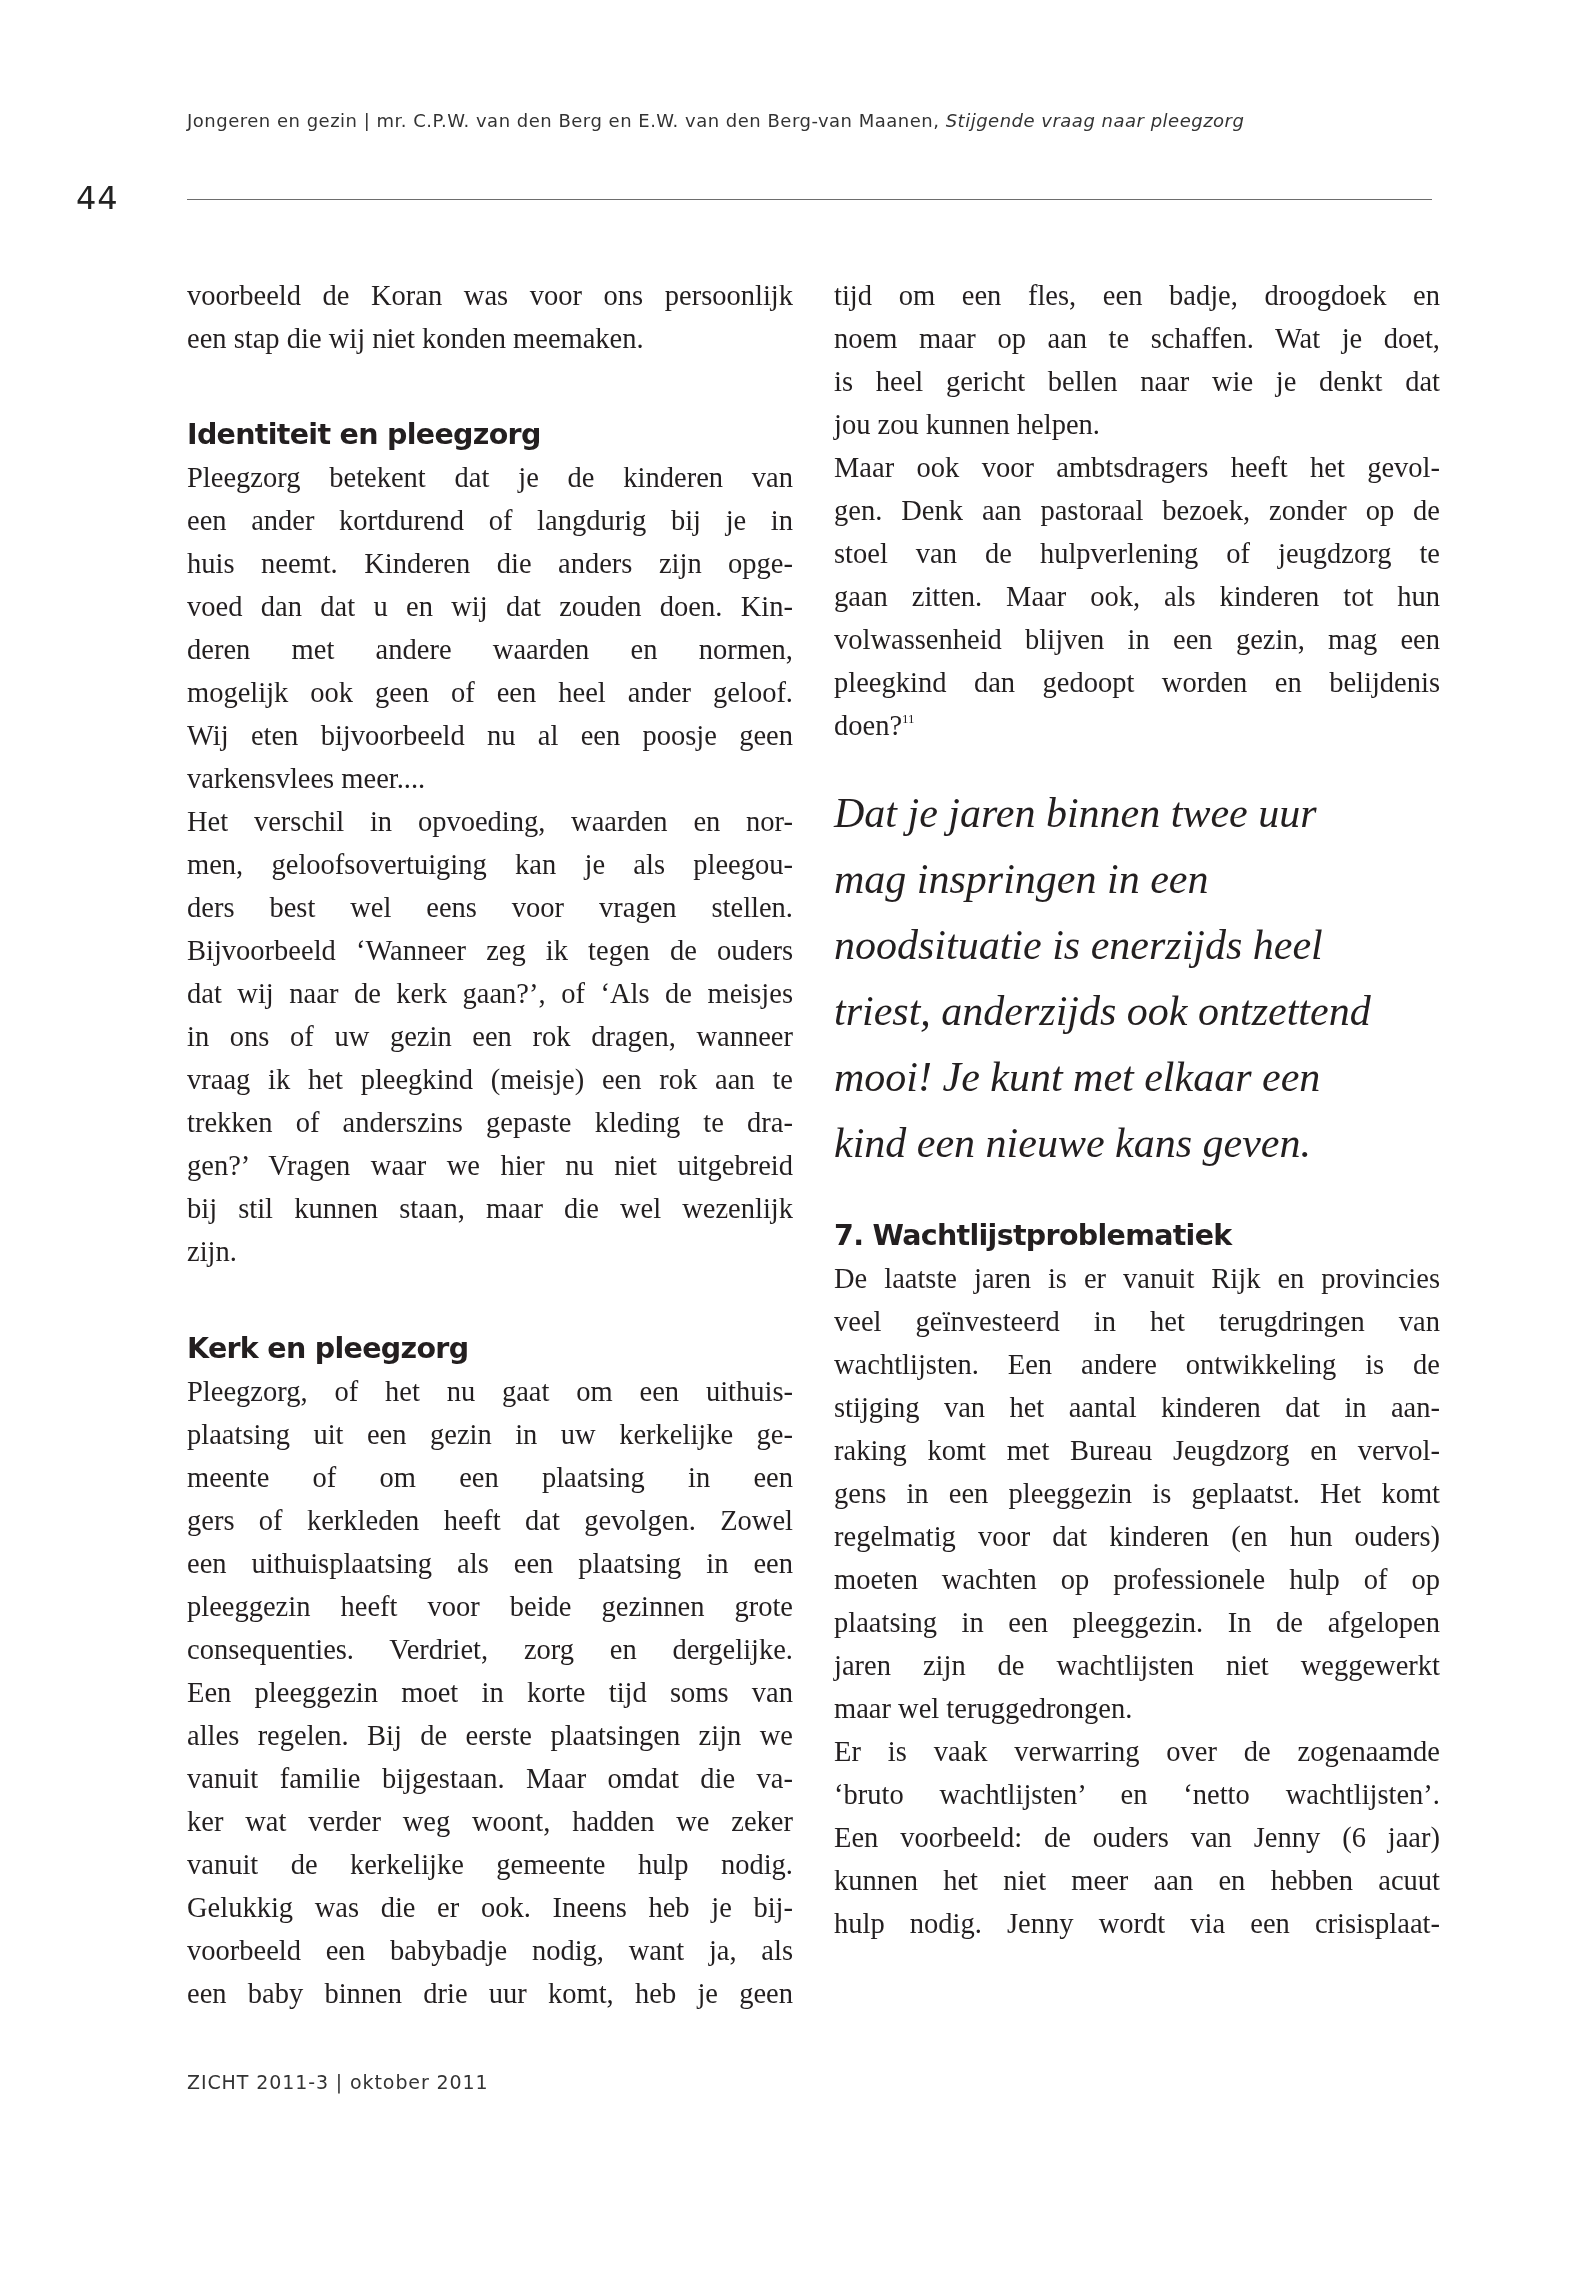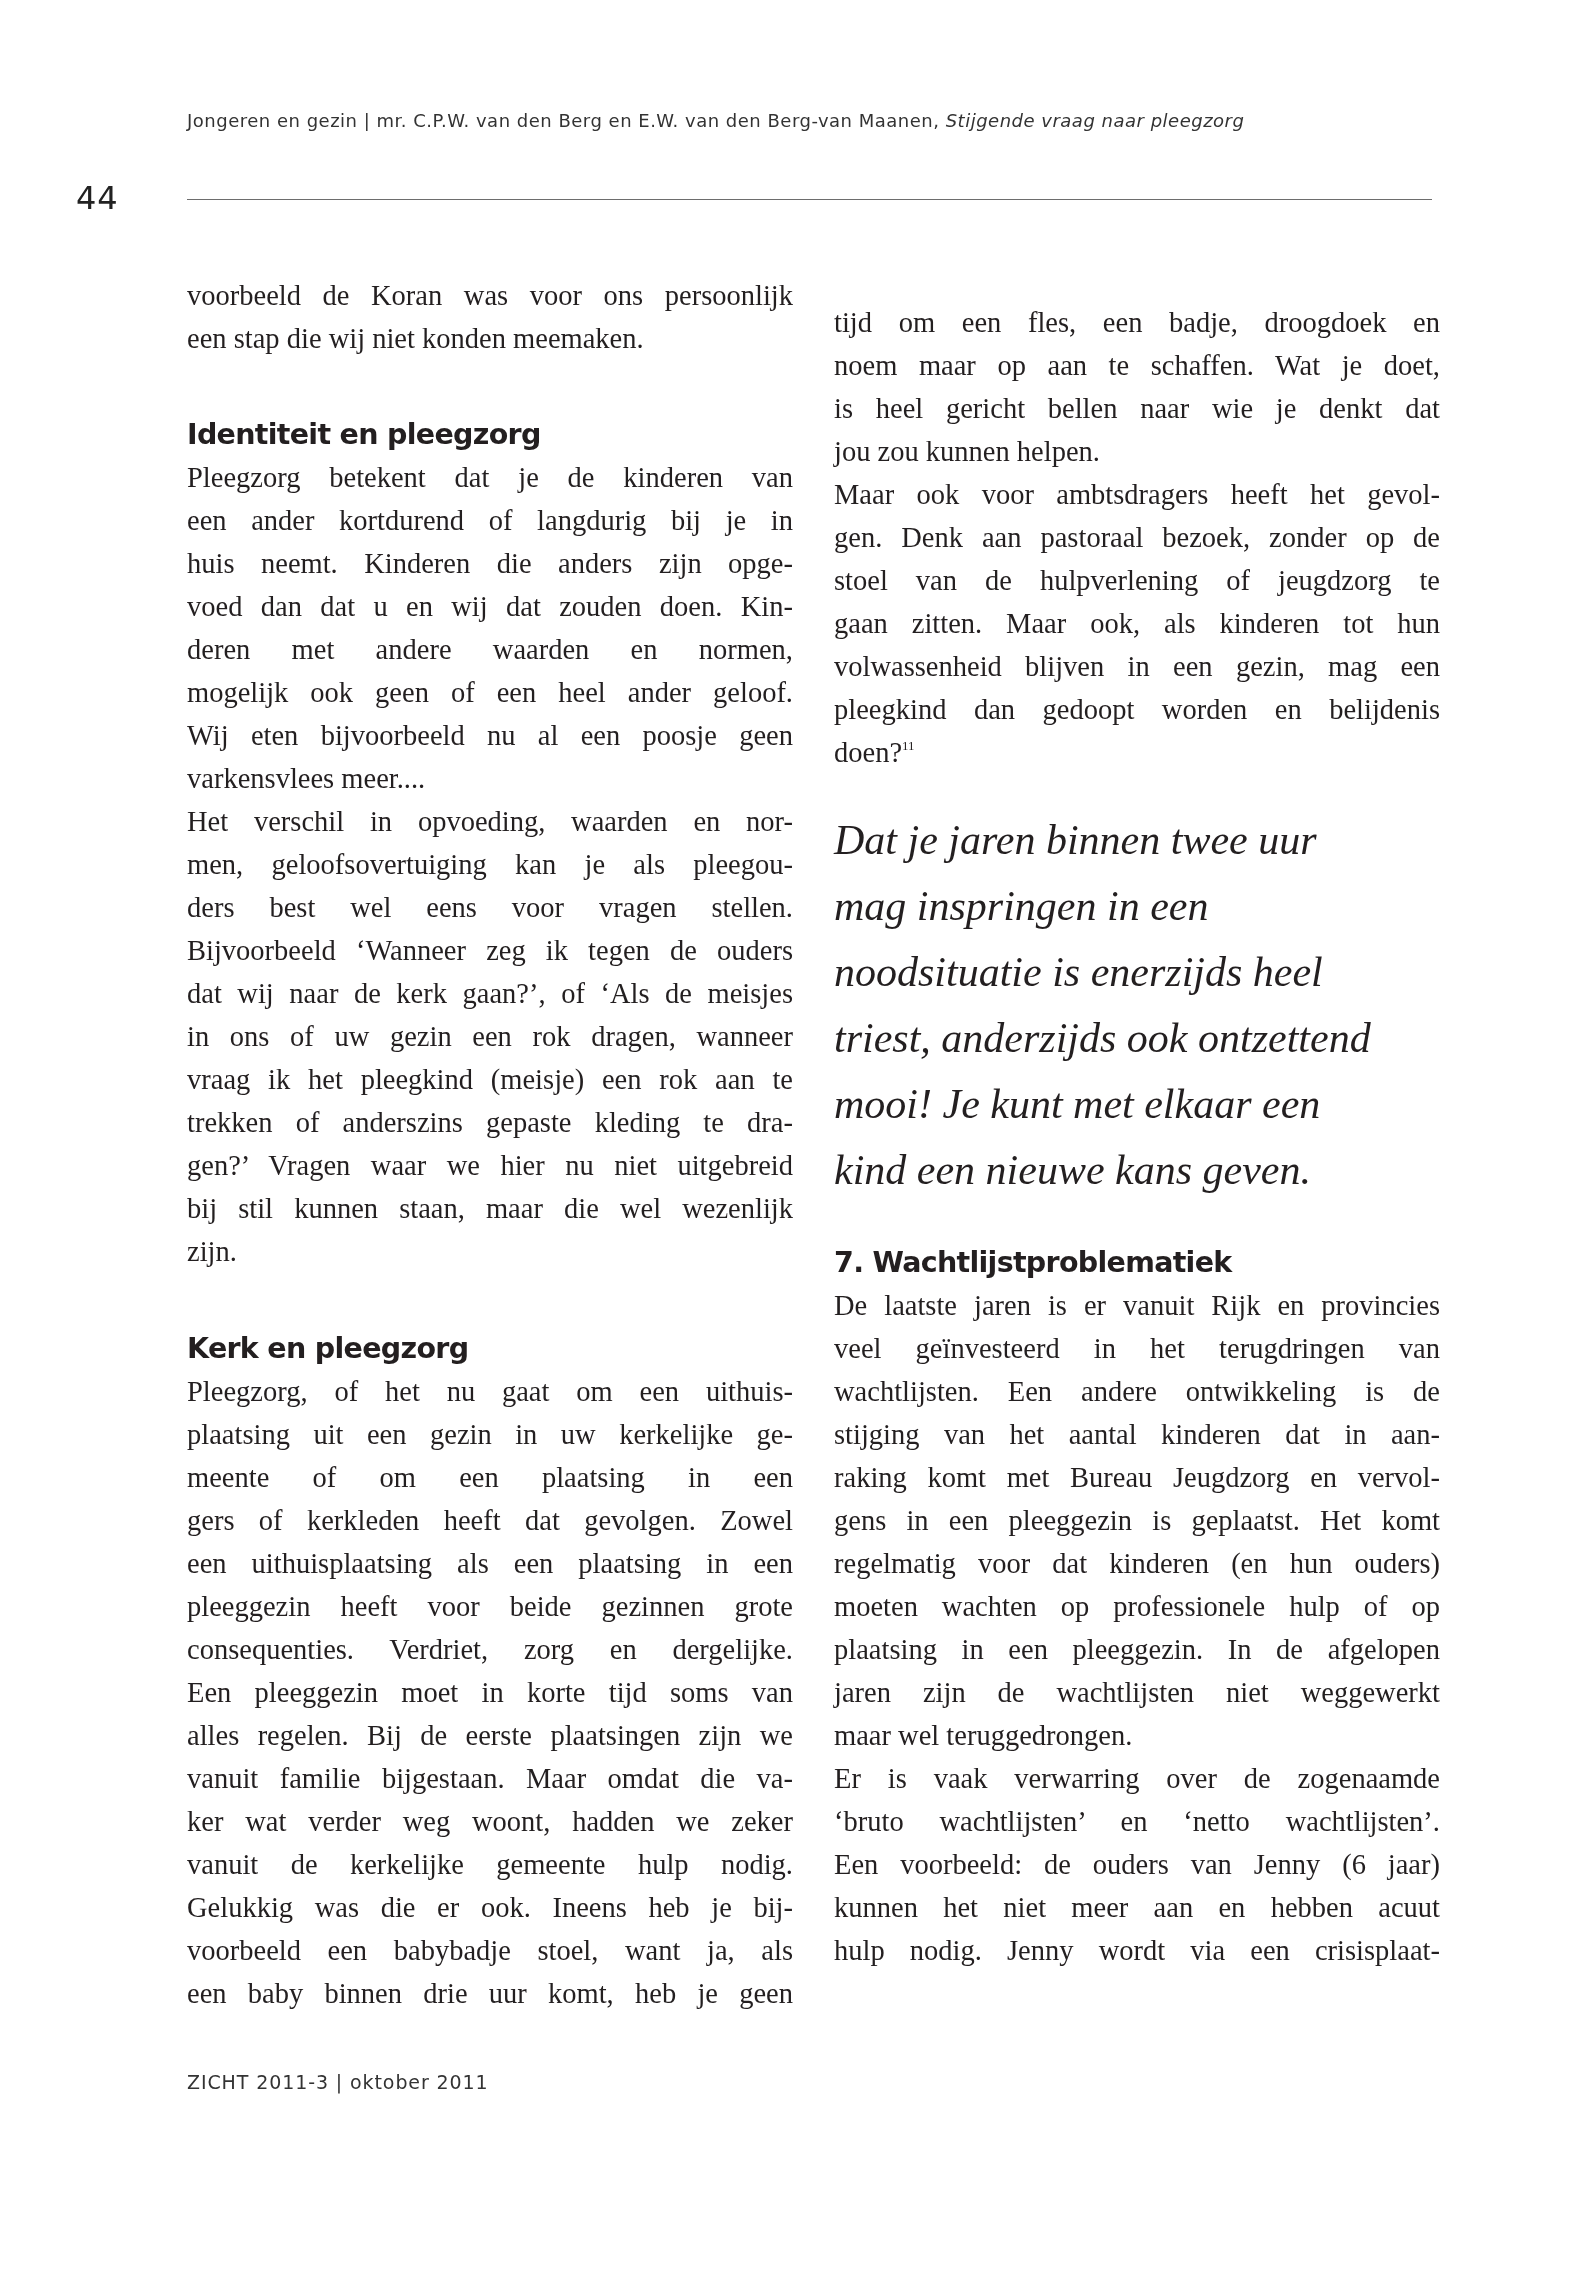--- a/index.html
+++ b/index.html
@@ -13,21 +13,21 @@
     .page-num {
       position: absolute; left: 76px; top: 179px;
       font-family: "DejaVu Sans", sans-serif; font-size: 32px; color: #222; letter-spacing: 0.9px;
     }
     .rule {
       position: absolute; left: 187px; top: 199px; width: 1245px; height: 0;
       border-top: 1.7px solid #6d6d6d;
     }
     .col { position: absolute; width: 606px; }
     .col.left { left: 187px; top: 274px; }
-    .col.right { left: 834px; top: 274px; margin-top: 27px; }
+    .col.right { left: 834px; top: 274px; }
     .line {
       font-family: "Liberation Serif", serif; font-size: 28.5px; line-height: 43px; height: 43px;
       white-space: nowrap; text-align: justify; text-align-last: justify;
       overflow: visible;
     }
     .line.last { text-align-last: left; }
     .heading {
       font-family: "DejaVu Sans", sans-serif; font-weight: bold; font-size: 28.5px;
       line-height: 43px; height: 43px; letter-spacing: -0.7px; white-space: nowrap;
     }
@@ -90,21 +90,21 @@
       <div class="line">gers of kerkleden heeft dat gevolgen. Zowel</div>
       <div class="line">een uithuisplaatsing als een plaatsing in een</div>
       <div class="line">pleeggezin heeft voor beide gezinnen grote</div>
       <div class="line">consequenties. Verdriet, zorg en dergelijke.</div>
       <div class="line">Een pleeggezin moet in korte tijd soms van</div>
       <div class="line">alles regelen. Bij de eerste plaatsingen zijn we</div>
       <div class="line">vanuit familie bijgestaan. Maar omdat die va-</div>
       <div class="line">ker wat verder weg woont, hadden we zeker</div>
       <div class="line">vanuit de kerkelijke gemeente hulp nodig.</div>
       <div class="line">Gelukkig was die er ook. Ineens heb je bij-</div>
-      <div class="line">voorbeeld een babybadje stoel, want ja, als</div>
+      <div class="line">voorbeeld een babybadje nodig, want ja, als</div>
       <div class="line">een baby binnen drie uur komt, heb je geen</div>
     </div>
 </div>
 
 <div class="col right">
   <div id="rc">
       <div class="line">tijd om een fles, een badje, droogdoek en</div>
       <div class="line">noem maar op aan te schaffen. Wat je doet,</div>
       <div class="line">is heel gericht bellen naar wie je denkt dat</div>
       <div class="line last">jou zou kunnen helpen.</div>

